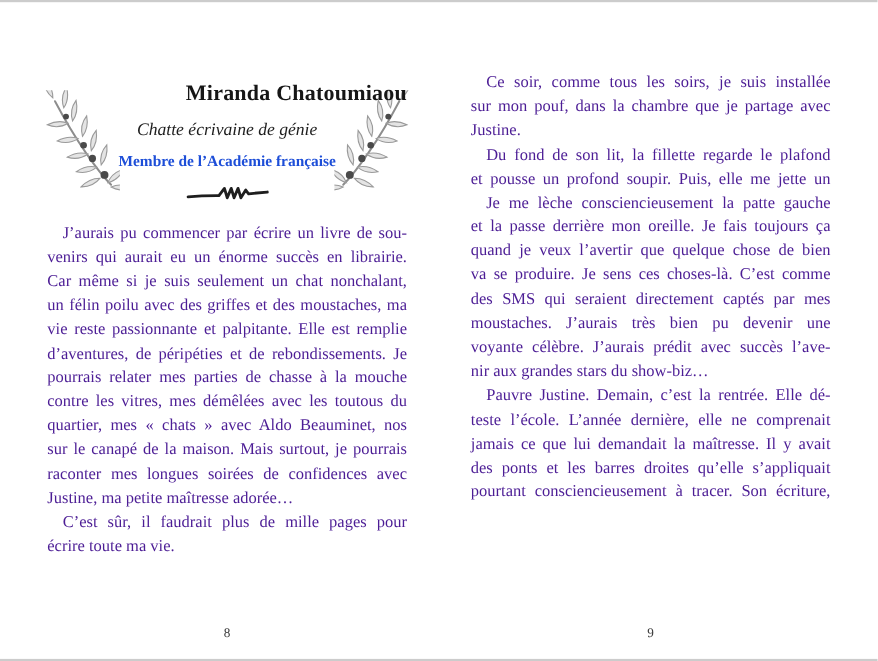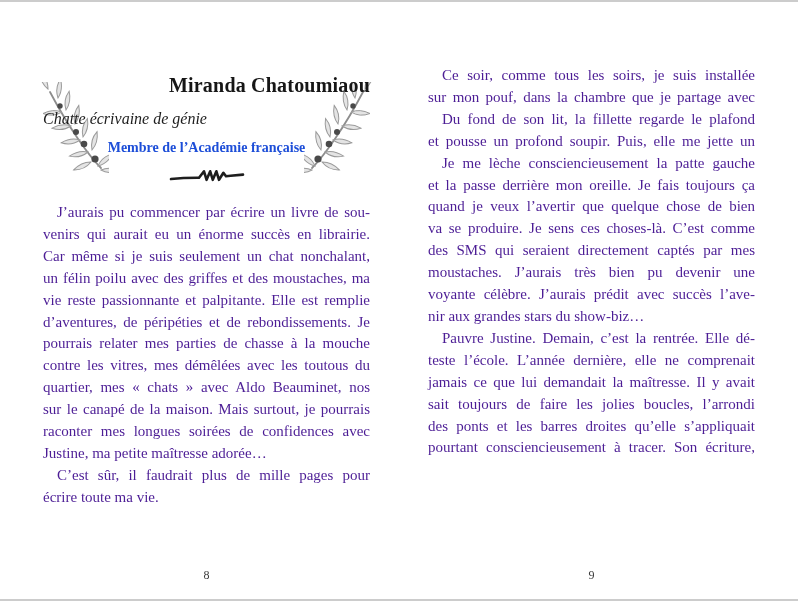--- a/index.html
+++ b/index.html
@@ -32,21 +32,21 @@
   .ornament.right-branch { left: 261px; top: 82px; }
 
   .author-title {
     position: absolute; top: 74px; left: 0; width: 100%;
     text-align: right;
     font-size: 20px; font-weight: bold; letter-spacing: 0.2px;
     color: #161616;
   }
   .author-role {
     position: absolute; top: 110px; left: 0; width: 100%;
-    text-align: left;
+    text-align: center;
     font-size: 16px; font-style: italic;
     color: #1d1d1d;
   }
   .author-affiliation {
     position: absolute; top: 140px; left: 0; width: 100%;
     text-align: center;
     font-size: 14px; font-weight: bold;
     color: #1d4ed8;
   }
   .divider {
@@ -161,34 +161,34 @@
         <div class="bodyline endline">écrire toute ma vie.</div>
       </div>
 
     <div class="pagenum">8</div>
   </div>
 
   <div class="page right">
     <div class="body-text" id="right-body">
         <div class="bodyline indent">Ce soir, comme tous les soirs, je suis installée</div>
         <div class="bodyline">sur mon pouf, dans la chambre que je partage avec</div>
+        <div class="bodyline endline">Justine.</div>
         <div class="bodyline indent">Du fond de son lit, la fillette regarde le plafond</div>
         <div class="bodyline">et pousse un profond soupir. Puis, elle me jette un</div>
         <div class="bodyline indent">Je me lèche consciencieusement la patte gauche</div>
         <div class="bodyline">et la passe derrière mon oreille. Je fais toujours ça</div>
         <div class="bodyline">quand je veux l’avertir que quelque chose de bien</div>
         <div class="bodyline">va se produire. Je sens ces choses-là. C’est comme</div>
         <div class="bodyline">des SMS qui seraient directement captés par mes</div>
         <div class="bodyline">moustaches. J’aurais très bien pu devenir une</div>
         <div class="bodyline">voyante célèbre. J’aurais prédit avec succès l’ave-</div>
         <div class="bodyline endline">nir aux grandes stars du show-biz…</div>
         <div class="bodyline indent">Pauvre Justine. Demain, c’est la rentrée. Elle dé-</div>
         <div class="bodyline">teste l’école. L’année dernière, elle ne comprenait</div>
         <div class="bodyline">jamais ce que lui demandait la maîtresse. Il y avait</div>
-        <div class="bodyline">sait toujours de faire les jolies boucles, l’arrondi</div>
         <div class="bodyline">des ponts et les barres droites qu’elle s’appliquait</div>
         <div class="bodyline">pourtant consciencieusement à tracer. Son écriture,</div>
       </div>
     <div class="pagenum">9</div>
   </div>
 
   <div class="frame-line bottom"></div>
 </div>
 
 </body></html>

